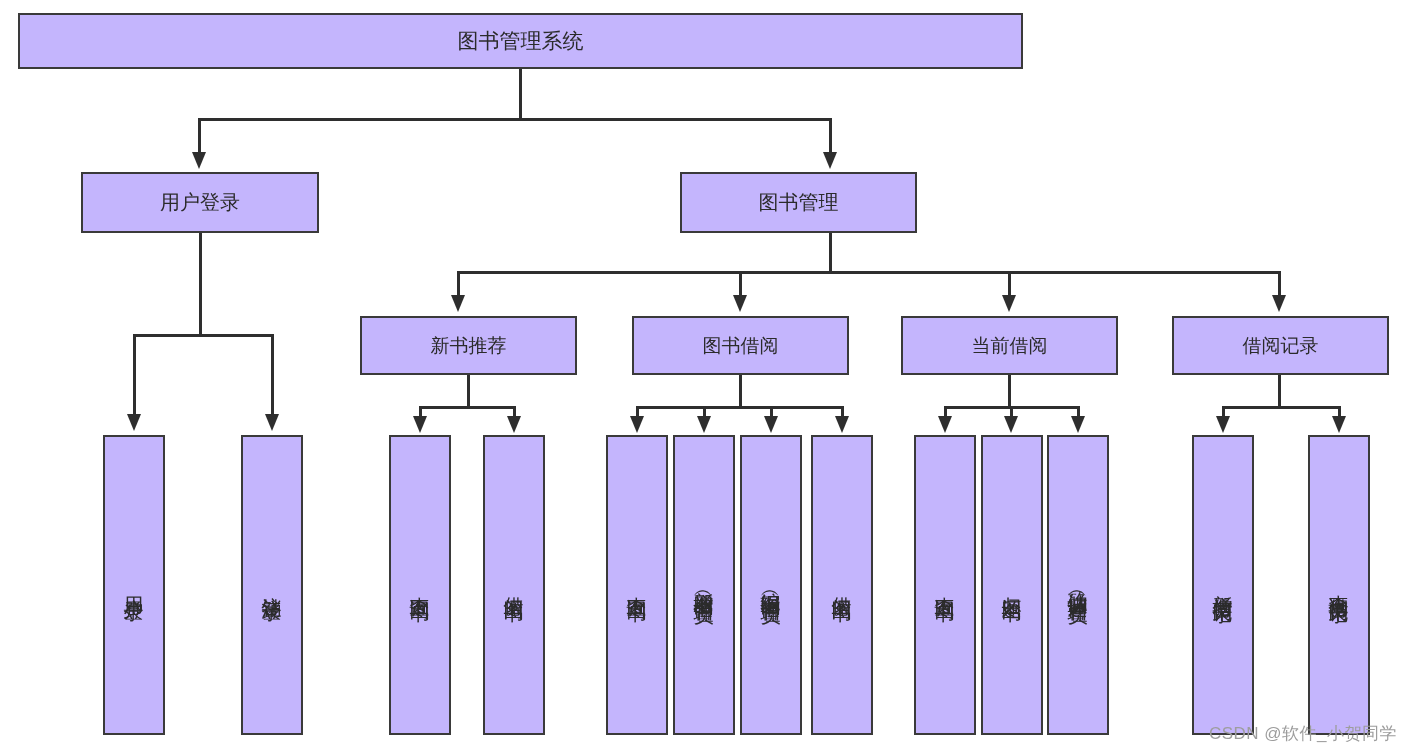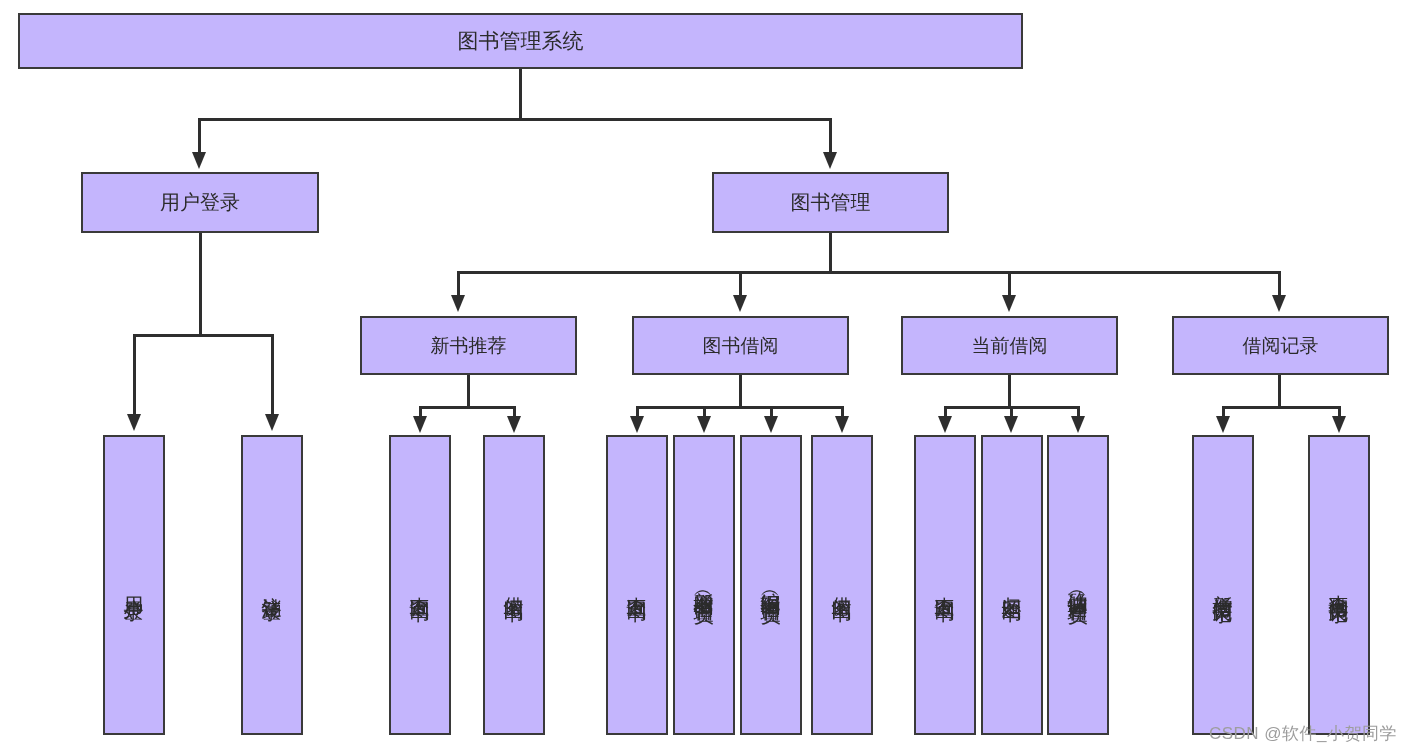--- a/index.html
+++ b/index.html
@@ -93,21 +93,21 @@
   <div class="vline" style="left:519px; top:69px; height:50px;"></div>
   <div class="hline" style="left:198px; top:118px; width:633px;"></div>
   <div class="vline" style="left:198px; top:118px; height:36px;"></div>
   <div class="arrow" style="left:192px; top:152px;"></div>
   <div class="vline" style="left:829px; top:118px; height:36px;"></div>
   <div class="arrow" style="left:823px; top:152px;"></div>
 
   <div class="node level1" style="left:81px; top:172px; width:238px; height:61px;">
     <span>用户登录</span>
   </div>
-  <div class="node level1" style="left:712px; top:172px; width:237px; height:61px;">
+  <div class="node level1" style="left:680px; top:172px; width:237px; height:61px;">
     <span>图书管理</span>
   </div>
 
   <div class="vline" style="left:199px; top:233px; height:102px;"></div>
   <div class="hline" style="left:133px; top:334px; width:139px;"></div>
   <div class="vline" style="left:133px; top:334px; height:82px;"></div>
   <div class="arrow" style="left:127px; top:414px;"></div>
   <div class="vline" style="left:271px; top:334px; height:82px;"></div>
   <div class="arrow" style="left:265px; top:414px;"></div>
 

